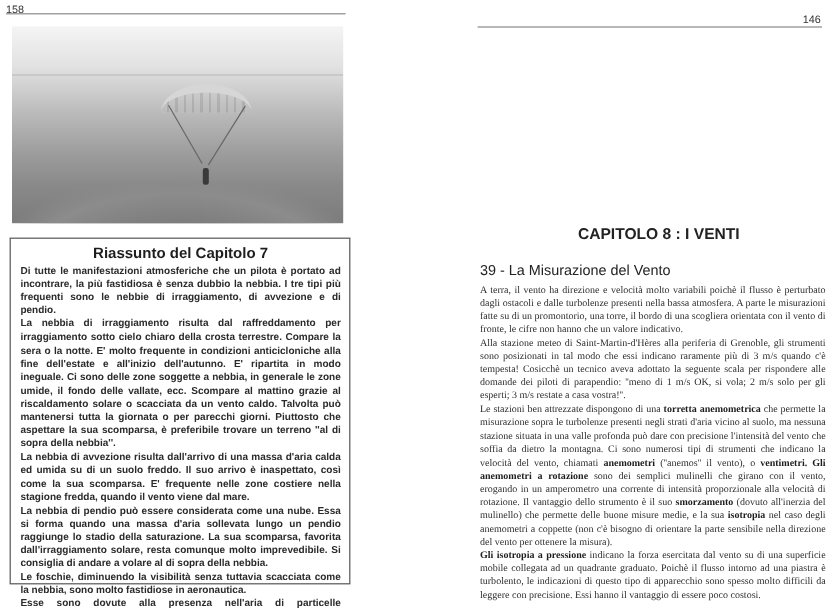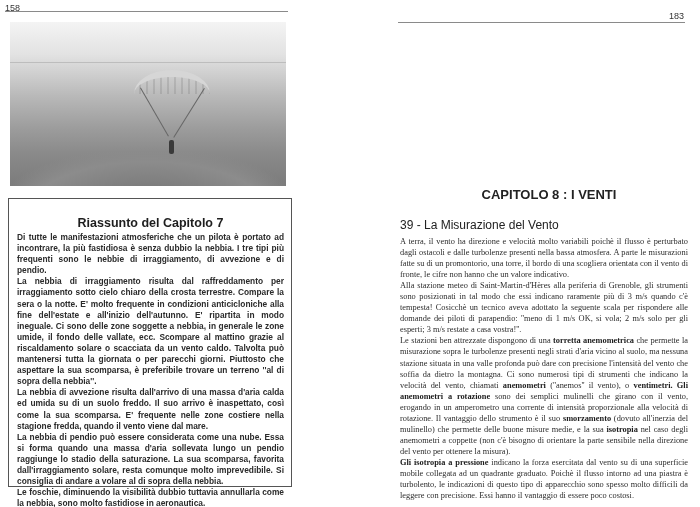--- a/index.html
+++ b/index.html
@@ -29,21 +29,21 @@
     border-top: 7px solid #d6d6d6; border-radius: 50% 50% 0 0 / 100% 100% 0 0;
     box-sizing: border-box;
     background: repeating-linear-gradient(90deg, transparent 0 5px, rgba(120,120,120,0.25) 5px 7px);
     -webkit-mask: none;
   }
   .photo .pilot { position: absolute; left: 159px; top: 118px; width: 5px; height: 14px; background: #3a3a3a; border-radius: 2px; }
   .photo .line { position: absolute; width: 1px; background: #666; transform-origin: top left; }
 
   .summary-box {
     position: absolute; left: 8px; top: 198px; width: 284px; height: 289px;
-    border: 1px solid #555; box-sizing: border-box; padding: 16px 7px 0 8px;
+    border: 1px solid #555; box-sizing: border-box; padding: 4px 7px 0 8px;
   }
   .summary-title { text-align: center; font-weight: bold; font-size: 12.5px; margin: 1px 0 2px 0; color: #1e1e1e; }
   .summary-text { font-size: 8.35px; font-weight: bold; line-height: 11.1px; text-align: justify; color: #2b2b2b; }
   .summary-text p { margin: 0; }
 
   .chapter-title { position: absolute; left: 404px; top: 187px; width: 290px; text-align: center; font-weight: bold; font-size: 13px; color: #222; }
   .section-title { position: absolute; left: 400px; top: 218px; font-weight: normal; font-size: 12px; color: #222; }
   .body-text { position: absolute; left: 400px; top: 236px; width: 288px; font-size: 8.35px; line-height: 11.05px; text-align: justify; color: #2c2c2c; }
   .body-text p { margin: 0; font-family: Liberation Serif, serif; }
   .body-text b { color: #1d1d1d; }
@@ -63,26 +63,26 @@
   <div class="pilot"></div>
 </div>
 
 <div class="summary-box">
   <div class="summary-title">Riassunto del Capitolo 7</div>
   <div class="summary-text" id="summary-text">
       <p>Di tutte le manifestazioni atmosferiche che un pilota è portato ad incontrare, la più fastidiosa è senza dubbio la nebbia. I tre tipi più frequenti sono le nebbie di irraggiamento, di avvezione e di pendio.</p>
       <p>La nebbia di irraggiamento risulta dal raffreddamento per irraggiamento sotto cielo chiaro della crosta terrestre. Compare la sera o la notte. E' molto frequente in condizioni anticicloniche alla fine dell'estate e all'inizio dell'autunno. E' ripartita in modo ineguale. Ci sono delle zone soggette a nebbia, in generale le zone umide, il fondo delle vallate, ecc. Scompare al mattino grazie al riscaldamento solare o scacciata da un vento caldo. Talvolta può mantenersi tutta la giornata o per parecchi giorni. Piuttosto che aspettare la sua scomparsa, è preferibile trovare un terreno ''al di sopra della nebbia''.</p>
       <p>La nebbia di avvezione risulta dall'arrivo di una massa d'aria calda ed umida su di un suolo freddo. Il suo arrivo è inaspettato, così come la sua scomparsa. E' frequente nelle zone costiere nella stagione fredda, quando il vento viene dal mare.</p>
       <p>La nebbia di pendio può essere considerata come una nube. Essa si forma quando una massa d'aria sollevata lungo un pendio raggiunge lo stadio della saturazione. La sua scomparsa, favorita dall'irraggiamento solare, resta comunque molto imprevedibile. Si consiglia di andare a volare al di sopra della nebbia.</p>
-      <p>Le foschie, diminuendo la visibilità dubbio tuttavia annullarla come la nebbia, sono molto fastidiose in aeronautica.</p>
+      <p>Le foschie, diminuendo la visibilità senza tuttavia scacciata come la nebbia, sono molto fastidiose in aeronautica.</p>
       <p>Esse sono dovute alla presenza nell'aria di particelle microscopiche di varia origine: polveri di terreni aridi, esalazioni vegetali, residui di inquinamento.</p>
     </div>
 </div>
 
-<div id="pn-right" class="page-num">183</div>
+<div id="pn-right" class="page-num">146</div>
 <div id="rule-right" class="rule"></div>
 
 <div class="chapter-title">CAPITOLO 8 : I VENTI</div>
 <div class="section-title">39 - La Misurazione del Vento</div>
 <div class="body-text" id="body-text">
     <p><span>A terra, il vento ha direzione e velocità molto variabili poichè il flusso è perturbato dagli ostacoli e dalle turbolenze presenti nella bassa atmosfera. A parte le misurazioni fatte su di un promontorio, una torre, il bordo di una scogliera orientata con il vento di fronte, le cifre non hanno che un valore indicativo.</span></p>
     <p><span>Alla stazione meteo di Saint-Martin-d'Hères alla periferia di Grenoble, gli strumenti sono posizionati in tal modo che essi indicano raramente più di 3 m/s quando c'è tempesta! Cosicchè un tecnico aveva adottato la seguente scala per rispondere alle domande dei piloti di parapendio: ''meno di 1 m/s OK, si vola; 2 m/s solo per gli esperti; 3 m/s restate a casa vostra!''.</span></p>
     <p><span>Le stazioni ben attrezzate dispongono di una </span><b>torretta anemometrica</b><span> che permette la misurazione sopra le turbolenze presenti negli strati d'aria vicino al suolo, ma nessuna stazione situata in una valle profonda può dare con precisione l'intensità del vento che soffia da dietro la montagna. Ci sono numerosi tipi di strumenti che indicano la velocità del vento, chiamati </span><b>anemometri</b><span> (''anemos'' il vento), o </span><b>ventimetri. Gli anemometri a rotazione</b><span> sono dei semplici mulinelli che girano con il vento, erogando in un amperometro una corrente di intensità proporzionale alla velocità di rotazione. Il vantaggio dello strumento è il suo </span><b>smorzamento</b><span> (dovuto all'inerzia del mulinello) che permette delle buone misure medie, e la sua </span><b>isotropia</b><span> nel caso degli anemometri a coppette (non c'è bisogno di orientare la parte sensibile nella direzione del vento per ottenere la misura).</span></p>
     <p><b>Gli isotropia a pressione</b><span> indicano la forza esercitata dal vento su di una superficie mobile collegata ad un quadrante graduato. Poichè il flusso intorno ad una piastra è turbolento, le indicazioni di questo tipo di apparecchio sono spesso molto difficili da leggere con precisione. Essi hanno il vantaggio di essere poco costosi.</span></p>
   </div>

